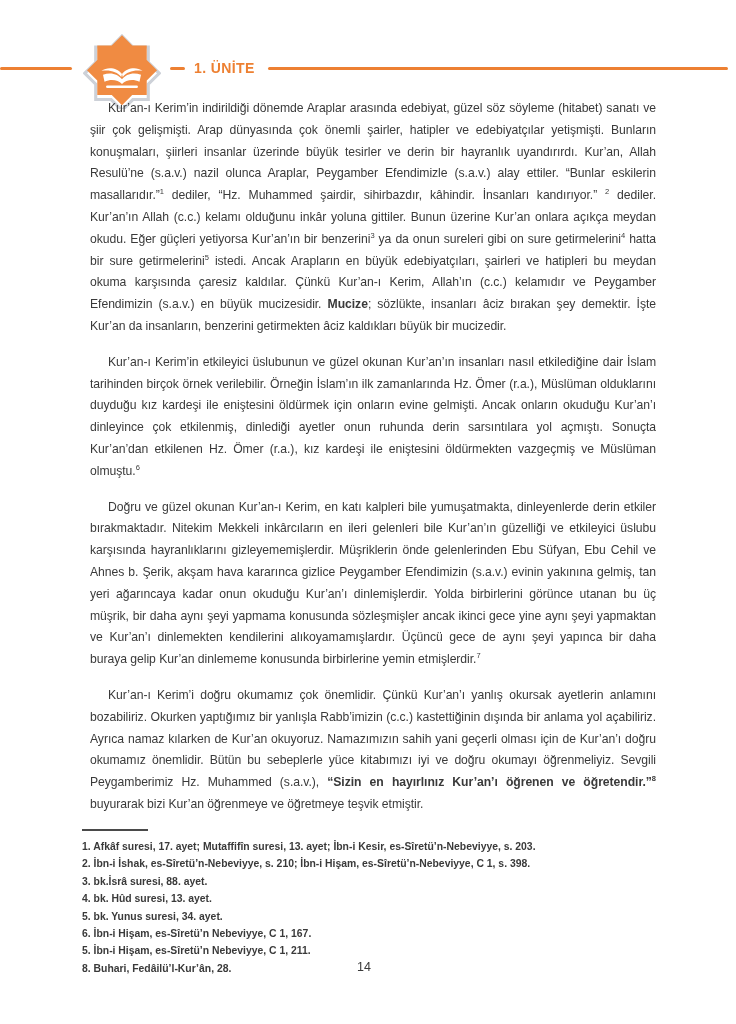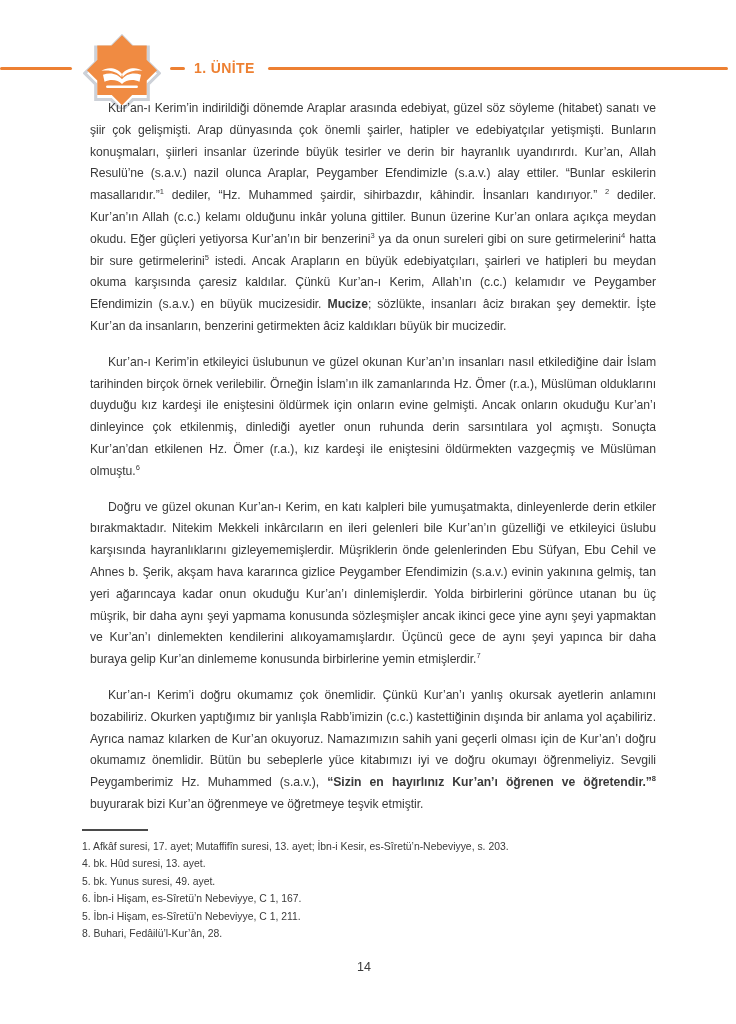--- a/index.html
+++ b/index.html
@@ -56,20 +56,21 @@
   }
   .footnote-divider {
     width: 66px; height: 2px;
     background: #4A4A4A;
     margin-bottom: 7px;
   }
   .footnote {
     font-size: 10.4px;
     line-height: 17.4px;
     color: var(--text);
+    font-weight: bold;
   }
   
   .page-number {
     position: absolute;
     left: 0; right: 0; top: 960px;
     text-align: center;
     font-size: 12.5px;
     color: var(--text);
   }
 </style>
@@ -103,22 +104,24 @@
   <div class="content">
     <p><span>Kur’an-ı Kerim’in indirildiği dönemde Araplar arasında edebiyat, güzel söz söyleme (hitabet) sanatı ve şiir çok gelişmişti. Arap dünyasında çok önemli şairler, hatipler ve edebiyatçılar yetişmişti. Bunların konuşmaları, şiirleri insanlar üzerinde büyük tesirler ve derin bir hayranlık uyandırırdı. Kur’an, Allah Resulü’ne (s.a.v.) nazil olunca Araplar, Peygamber Efendimizle (s.a.v.) alay ettiler. “Bunlar eskilerin masallarıdır.”</span><sup>1</sup><span> dediler, “Hz. Muhammed şairdir, sihirbazdır, kâhindir. İnsanları kandırıyor.” </span><sup>2</sup><span> dediler. Kur’an’ın Allah (c.c.) kelamı olduğunu inkâr yoluna gittiler. Bunun üzerine Kur’an onlara açıkça meydan okudu. Eğer güçleri yetiyorsa Kur’an’ın bir benzerini</span><sup>3</sup><span> ya da onun sureleri gibi on sure getirmelerini</span><sup>4</sup><span> hatta bir sure getirmelerini</span><sup>5</sup><span> istedi. Ancak Arapların en büyük edebiyatçıları, şairleri ve hatipleri bu meydan okuma karşısında çaresiz kaldılar. Çünkü Kur’an-ı Kerim, Allah’ın (c.c.) kelamıdır ve Peygamber Efendimizin (s.a.v.) en büyük mucizesidir. </span><span class="b">Mucize</span><span>; sözlükte, insanları âciz bırakan şey demektir. İşte Kur’an da insanların, benzerini getirmekten âciz kaldıkları büyük bir mucizedir.</span></p>
     <p><span>Kur’an-ı Kerim’in etkileyici üslubunun ve güzel okunan Kur’an’ın insanları nasıl etkilediğine dair İslam tarihinden birçok örnek verilebilir. Örneğin İslam’ın ilk zamanlarında Hz. Ömer (r.a.), Müslüman olduklarını duyduğu kız kardeşi ile eniştesini öldürmek için onların evine gelmişti. Ancak onların okuduğu Kur’an’ı dinleyince çok etkilenmiş, dinlediği ayetler onun ruhunda derin sarsıntılara yol açmıştı. Sonuçta Kur’an’dan etkilenen Hz. Ömer (r.a.), kız kardeşi ile eniştesini öldürmekten vazgeçmiş ve Müslüman olmuştu.</span><sup>6</sup></p>
     <p><span>Doğru ve güzel okunan Kur’an-ı Kerim, en katı kalpleri bile yumuşatmakta, dinleyenlerde derin etkiler bırakmaktadır. Nitekim Mekkeli inkârcıların en ileri gelenleri bile Kur’an’ın güzelliği ve etkileyici üslubu karşısında hayranlıklarını gizleyememişlerdir. Müşriklerin önde gelenlerinden Ebu Süfyan, Ebu Cehil ve Ahnes b. Şerik, akşam hava kararınca gizlice Peygamber Efendimizin (s.a.v.) evinin yakınına gelmiş, tan yeri ağarıncaya kadar onun okuduğu Kur’an’ı dinlemişlerdir. Yolda birbirlerini görünce utanan bu üç müşrik, bir daha aynı şeyi yapmama konusunda sözleşmişler ancak ikinci gece yine aynı şeyi yapmaktan ve Kur’an’ı dinlemekten kendilerini alıkoyamamışlardır. Üçüncü gece de aynı şeyi yapınca bir daha buraya gelip Kur’an dinlememe konusunda birbirlerine yemin etmişlerdir.</span><sup>7</sup></p>
     <p><span>Kur’an-ı Kerim’i doğru okumamız çok önemlidir. Çünkü Kur’an’ı yanlış okursak ayetlerin anlamını bozabiliriz. Okurken yaptığımız bir yanlışla Rabb’imizin (c.c.) kastettiğinin dışında bir anlama yol açabiliriz. Ayrıca namaz kılarken de Kur’an okuyoruz. Namazımızın sahih yani geçerli olması için de Kur’an’ı doğru okumamız önemlidir. Bütün bu sebeplerle yüce kitabımızı iyi ve doğru okumayı öğrenmeliyiz. Sevgili Peygamberimiz Hz. Muhammed (s.a.v.), </span><span class="b">“Sizin en hayırlınız Kur’an’ı öğrenen ve öğretendir.”</span><sup class="b">8</sup><span> buyurarak bizi Kur’an öğrenmeye ve öğretmeye teşvik etmiştir.</span></p>
   </div>
 
   <div class="footnotes">
     <div class="footnote-divider"></div>
     <div class="footnote">1. Afkâf suresi, 17. ayet; Mutaffifîn suresi, 13. ayet; İbn-i Kesir, es-Sîretü’n-Nebeviyye, s. 203.</div>
+    <div class="footnote">2. İbn-i İshak, es-Sîretü’n-Nebeviyye, s. 210; İbn-i Hişam, es-Sîretü’n-Nebeviyye, C 1, s. 398.</div>
+    <div class="footnote">3. bk.İsrâ suresi, 88. ayet.</div>
     <div class="footnote">4. bk. Hûd suresi, 13. ayet.</div>
-    <div class="footnote">5. bk. Yunus suresi, 49. ayet.</div>
+    <div class="footnote">5. bk. Yunus suresi, 34. ayet.</div>
     <div class="footnote">6. İbn-i Hişam, es-Sîretü’n Nebeviyye, C 1, 167.</div>
     <div class="footnote">5. İbn-i Hişam, es-Sîretü’n Nebeviyye, C 1, 211.</div>
     <div class="footnote">8. Buhari, Fedâilü’l-Kur’ân, 28.</div>
   </div>
 
   <div class="page-number">14</div>
 
 </div>
 
 </body></html>

